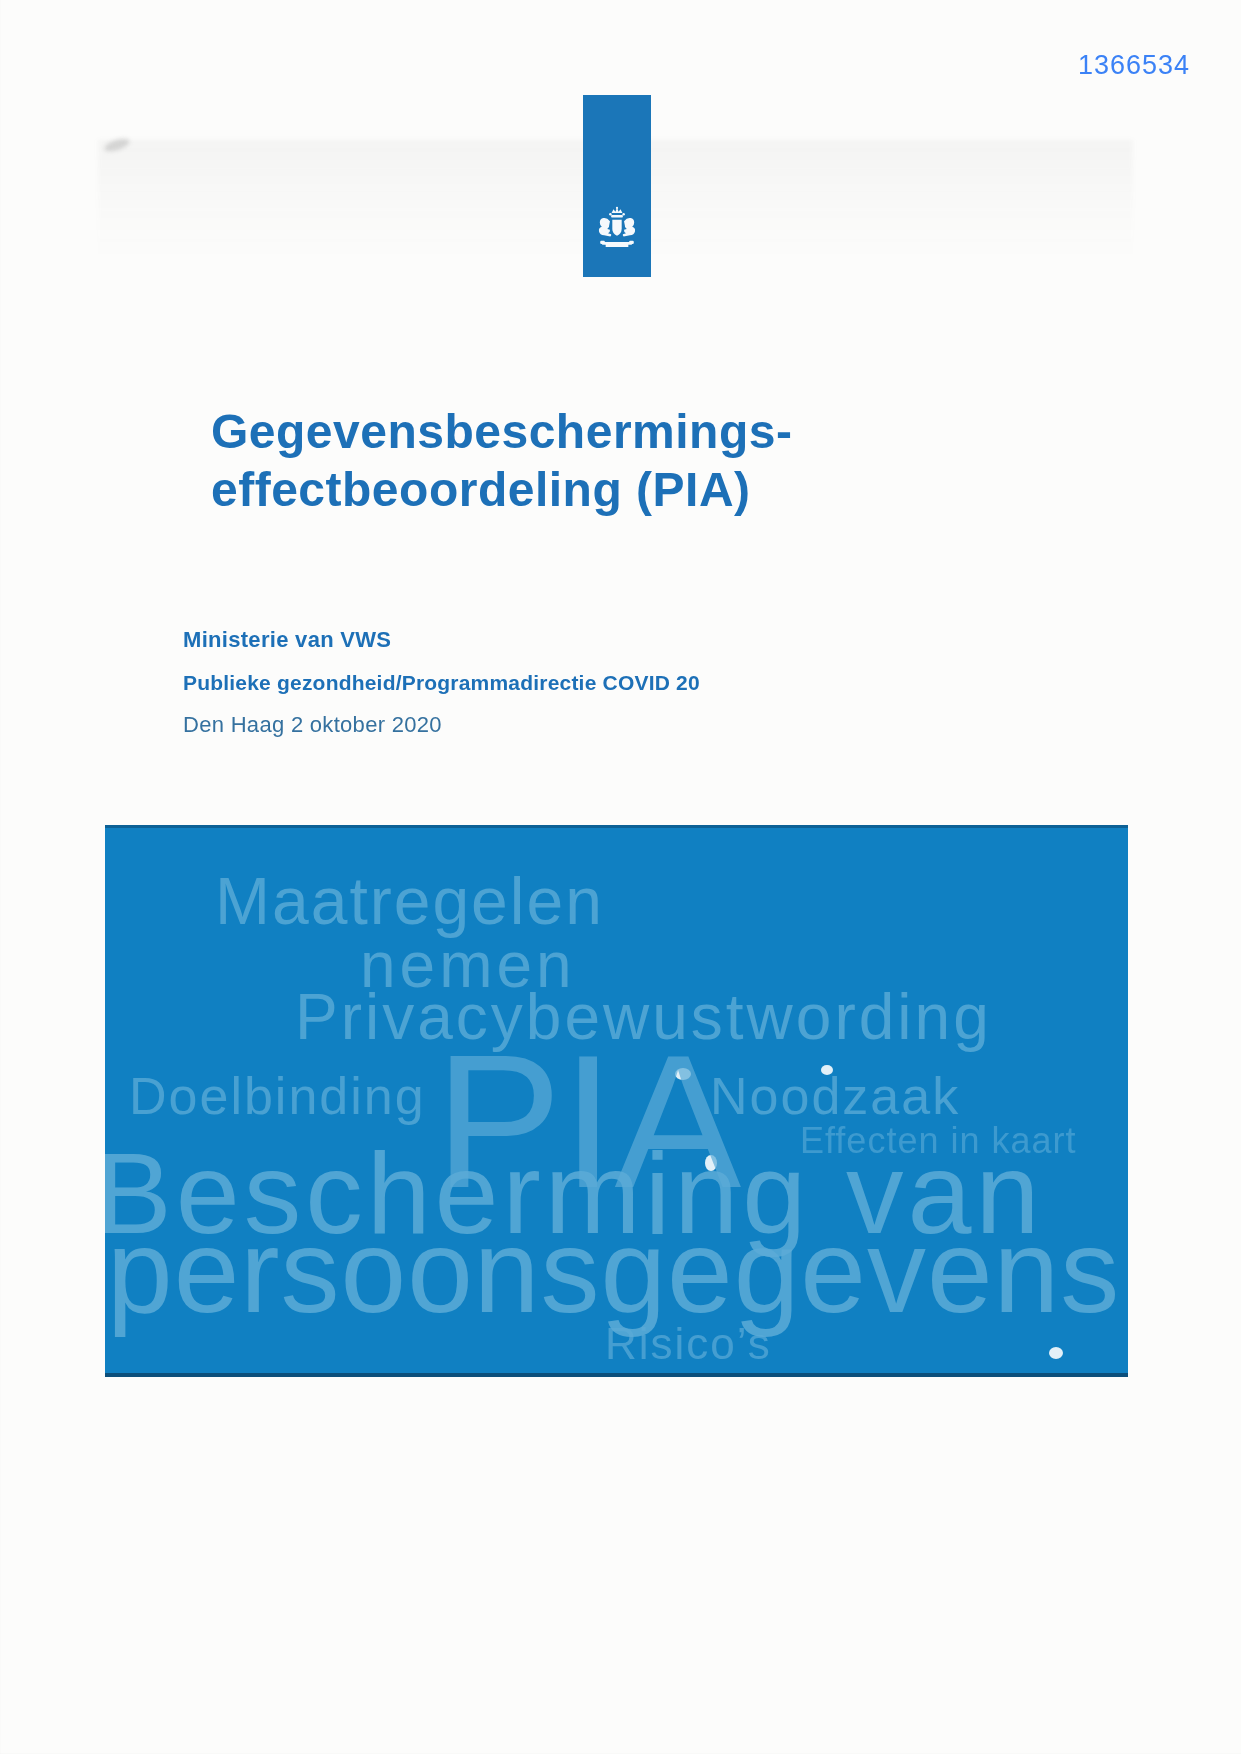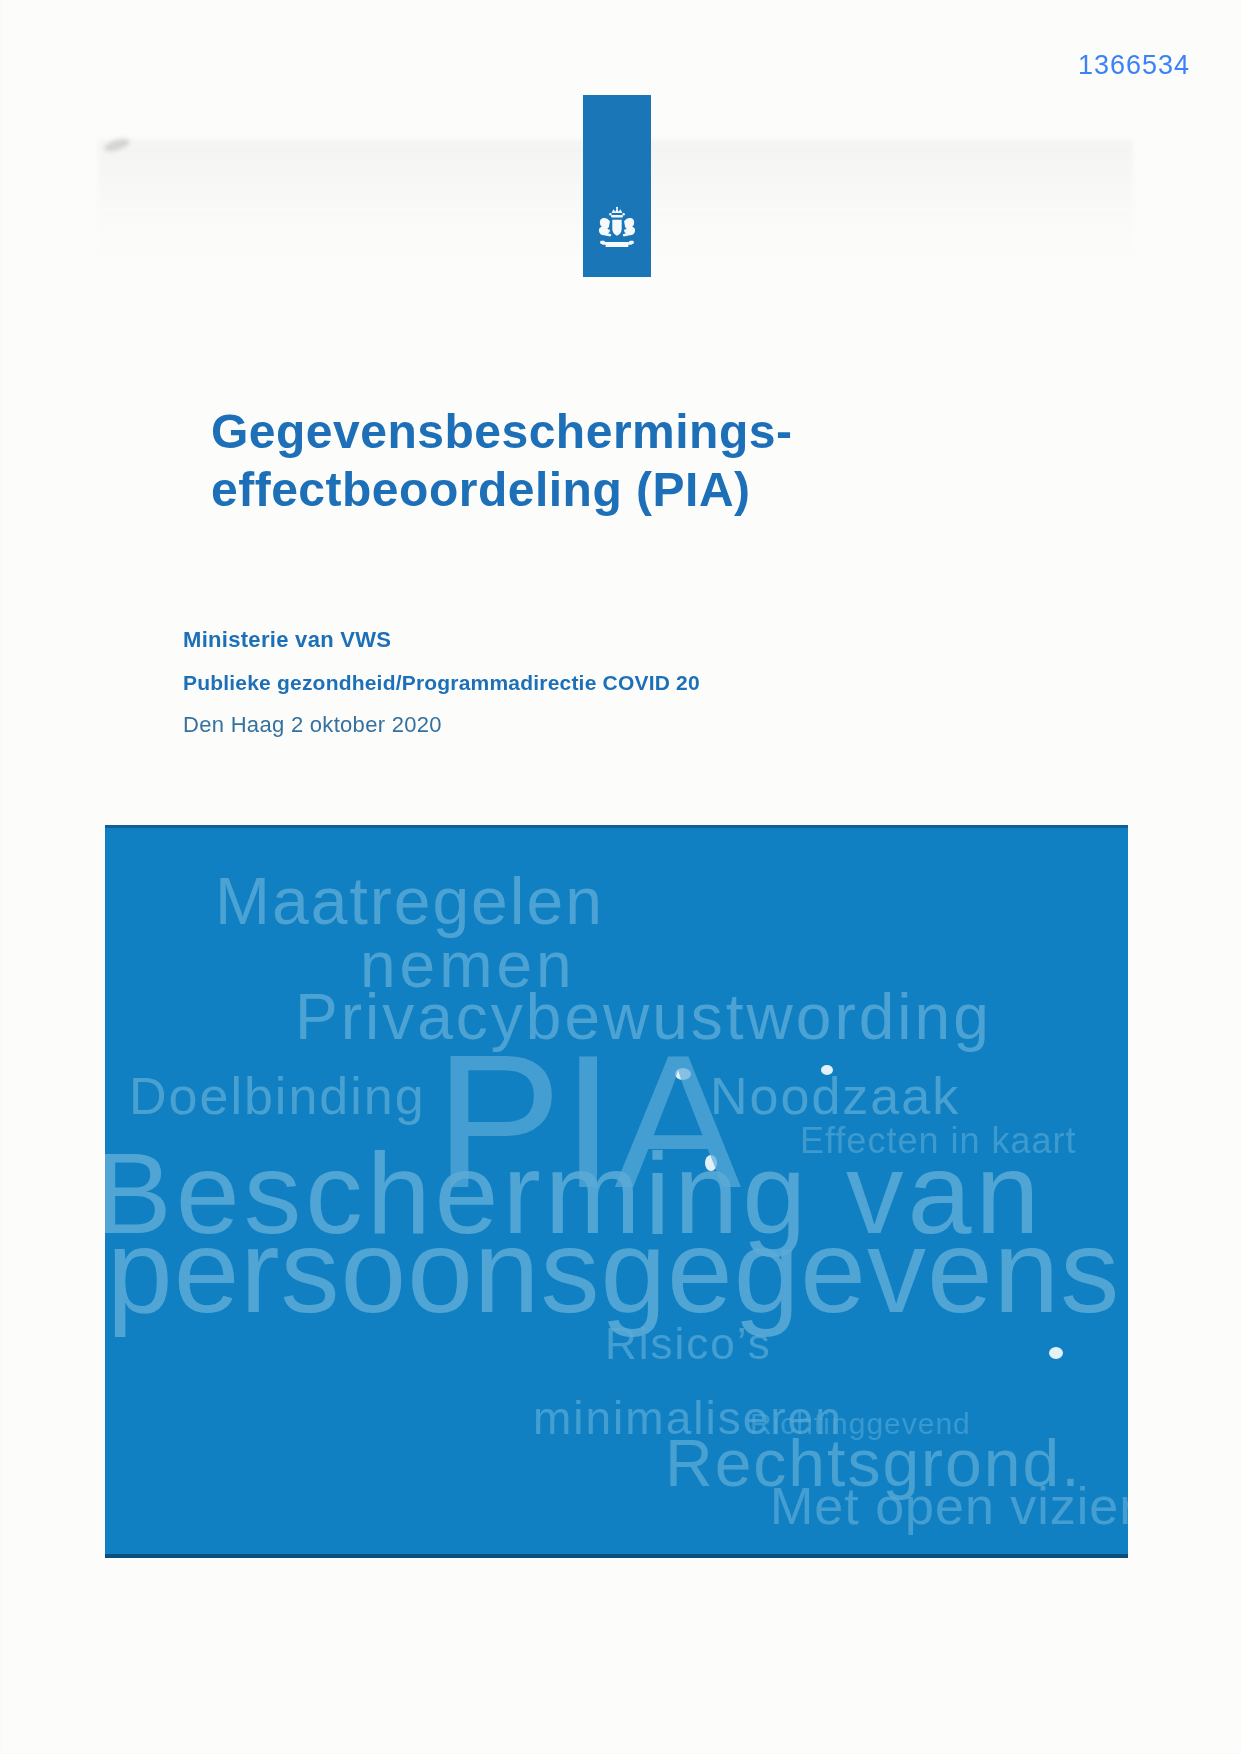--- a/index.html
+++ b/index.html
@@ -55,21 +55,21 @@
     position:absolute;left:183px;top:671px;
     font-size:21px;font-weight:bold;color:var(--accent-blue,#1d70b7);
     letter-spacing:0.2px;white-space:nowrap;
   }
   .date-line{
     position:absolute;left:183px;top:712px;
     font-size:22px;font-weight:normal;color:var(--date-blue,#35719f);
     letter-spacing:0.3px;white-space:nowrap;
   }
   .blue-box{
-    position:absolute;left:105px;top:825px;width:1023px;height:733px;
+    position:absolute;left:105px;top:825px;width:1023px;height:552px;
     background:var(--box-blue,#1080c2);
     overflow:hidden;
     box-shadow: inset 0 3px 0 rgba(10,40,70,.35), inset 0 -4px 0 rgba(8,30,52,.5);
   }
   .wc-word{
     position:absolute;line-height:1;white-space:nowrap;
     color:var(--cloud-text,#5cacd8);
     font-family:"Liberation Sans", sans-serif;font-weight:400;
   }
   .scan-speck{

